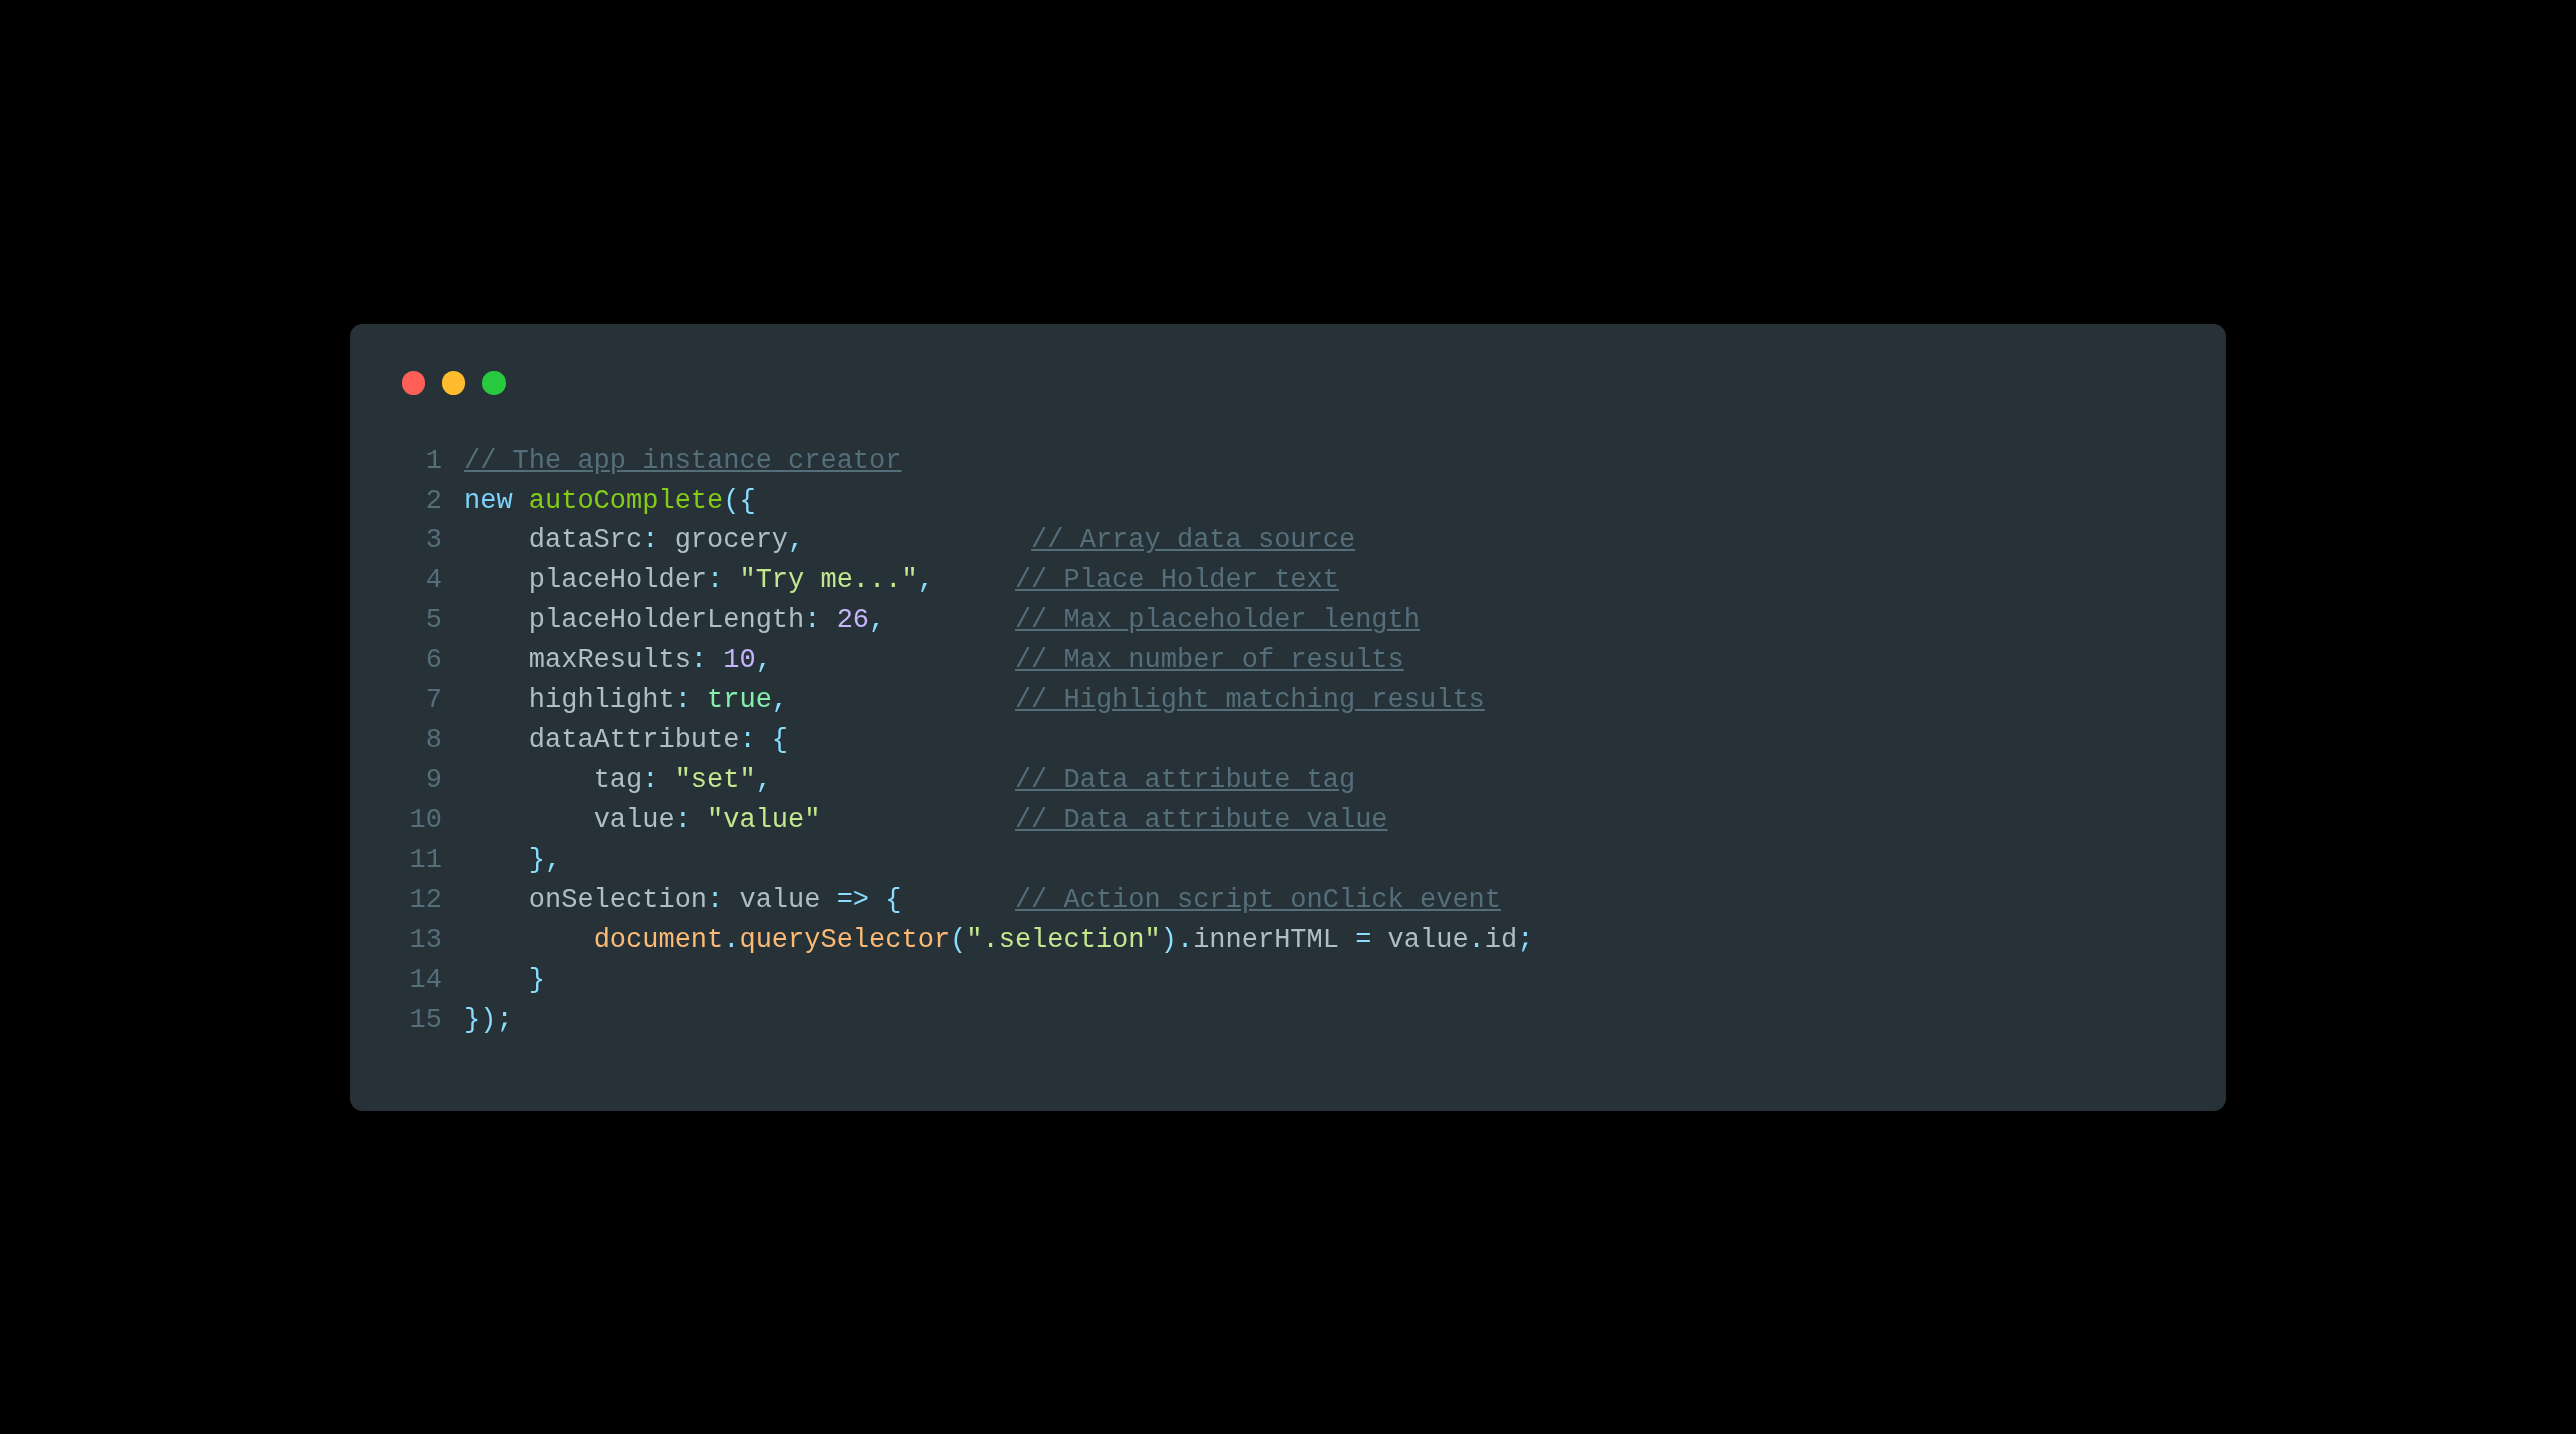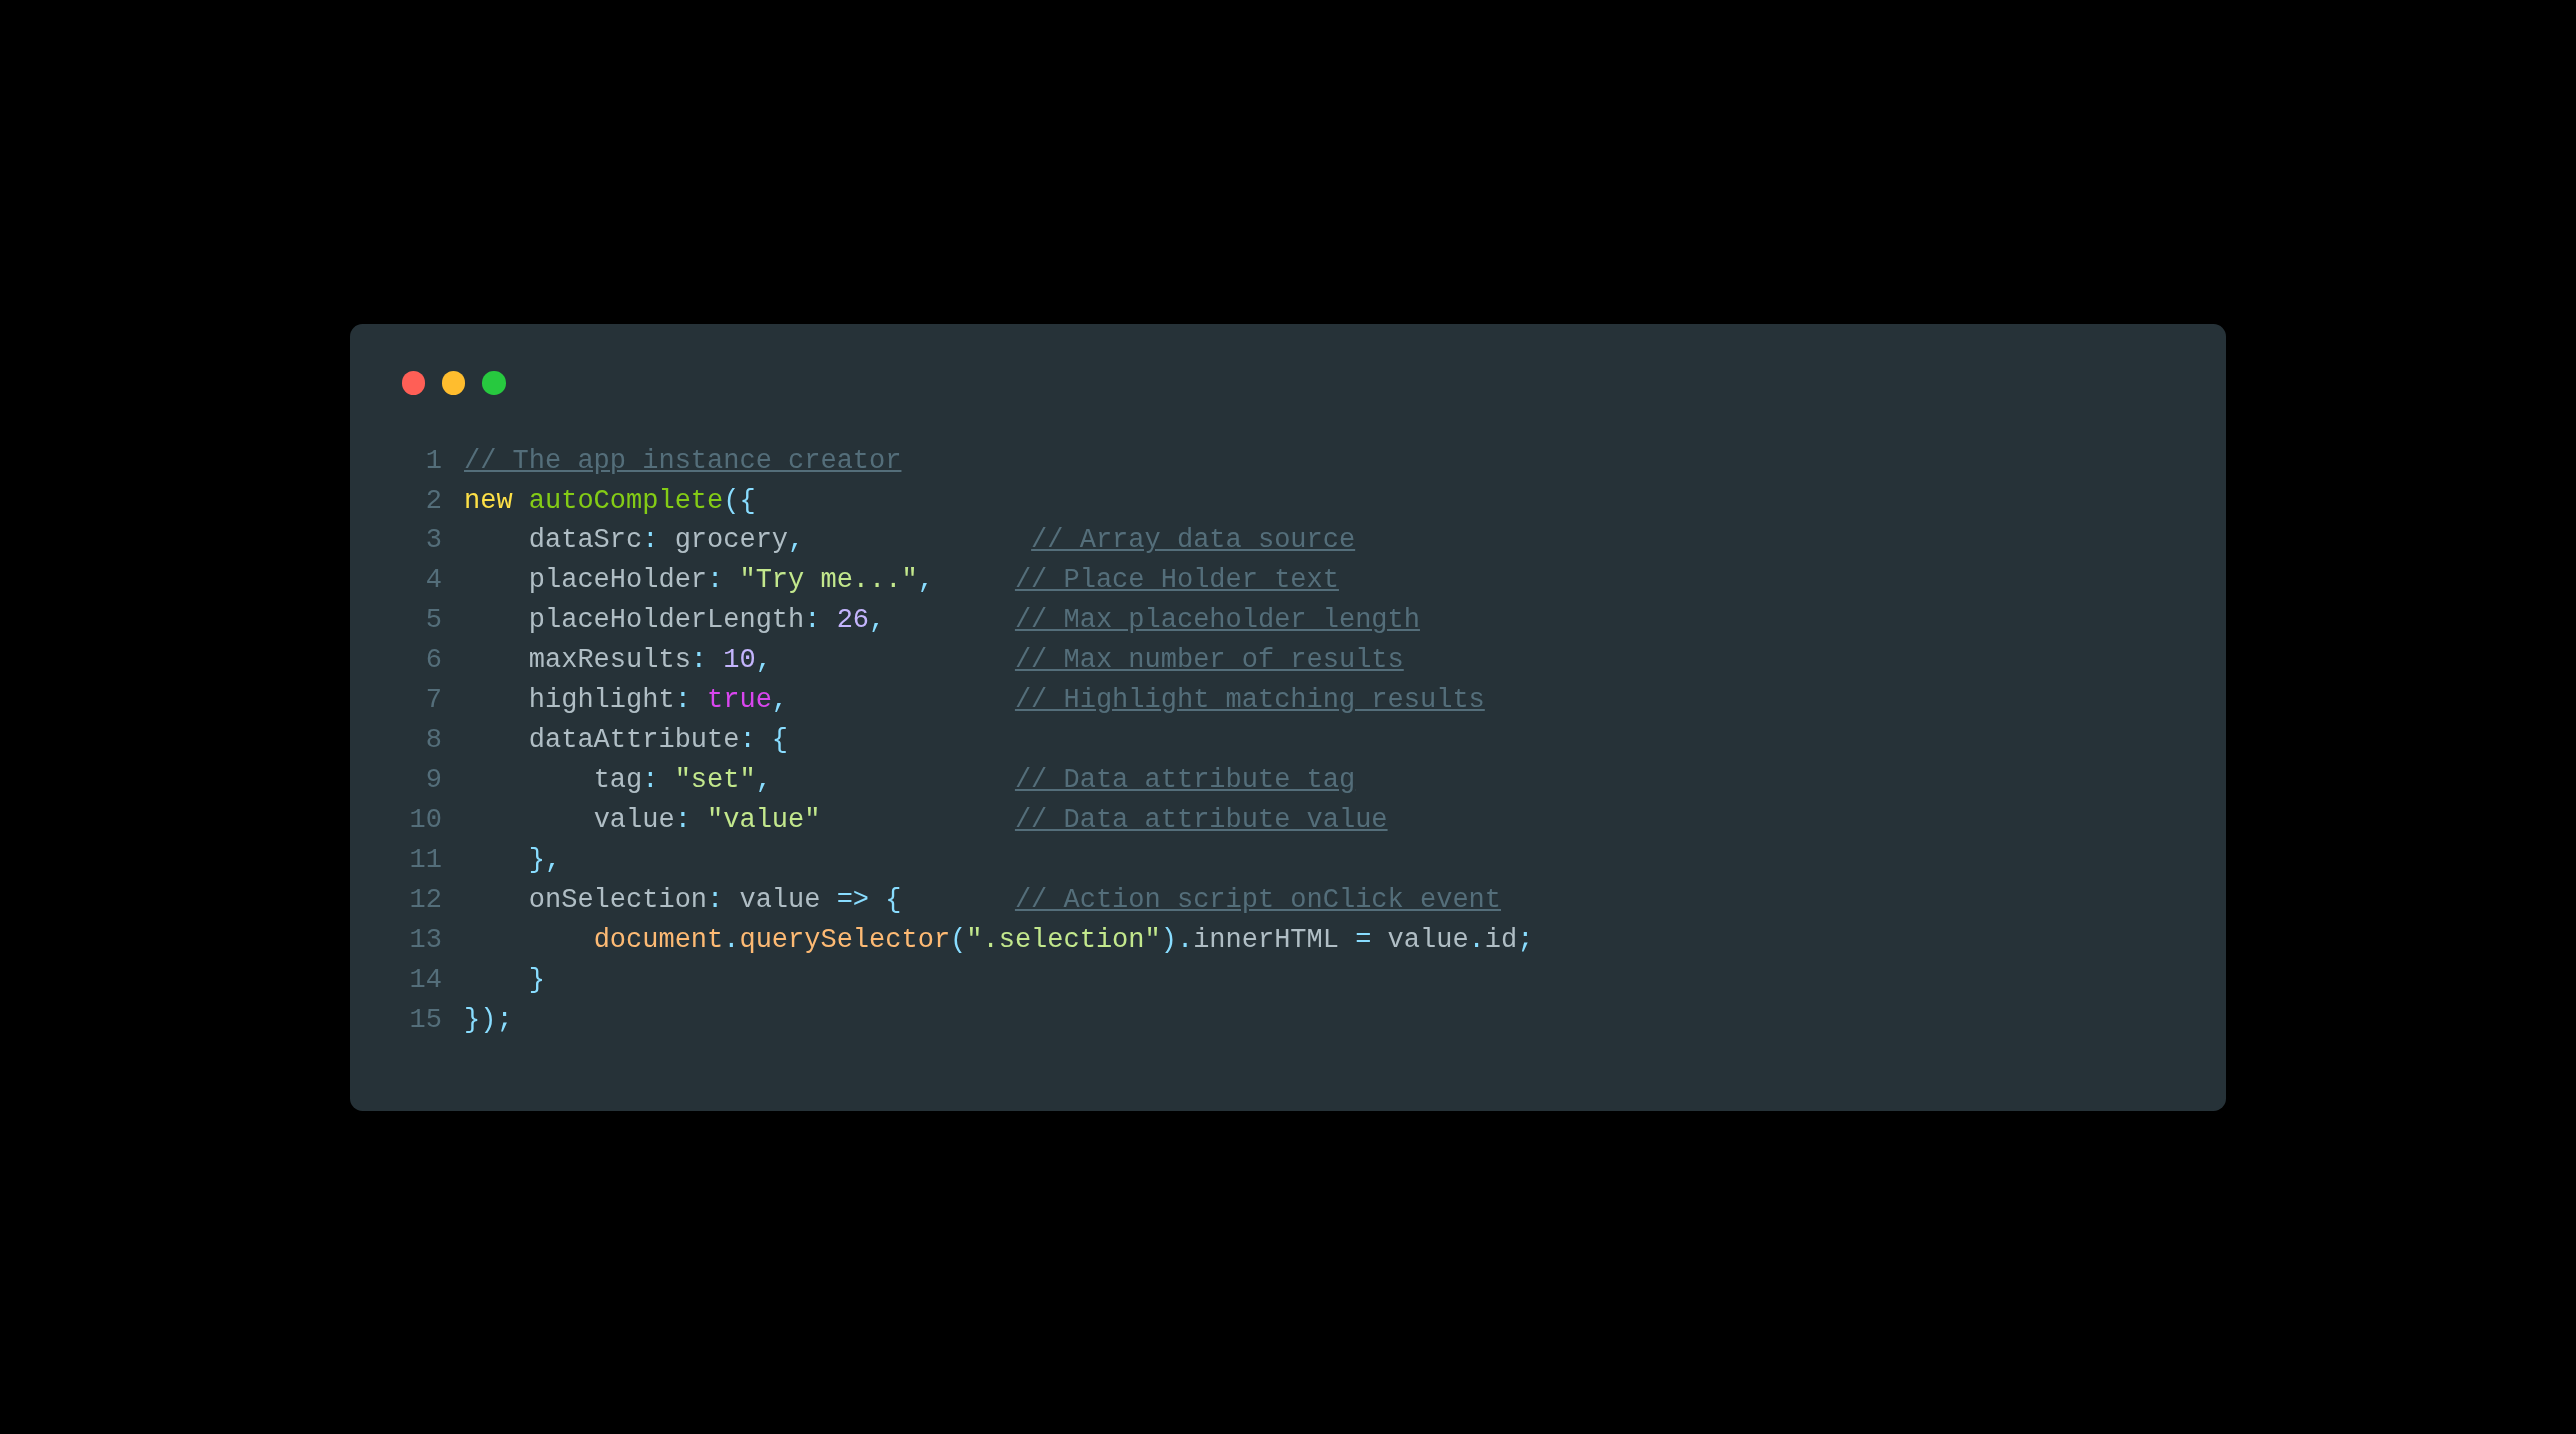--- a/index.html
+++ b/index.html
@@ -46,28 +46,28 @@
     text-align: right;
     color: #546e7a;
     padding-right: 22px;
     user-select: none;
     flex: 0 0 auto;
   }
   .src { flex: 1 1 auto; }
 
   
   .tok-comment  { color: #546e7a; font-style: normal; text-decoration: underline; }
-  .tok-keyword  { color: #fde047; }
+  .tok-keyword  { color: #7dd3fc; }
   .tok-class    { color: #84cc16; }
   .tok-ident    { color: #fdba74; }
   .tok-prop     { color: #b0bec5; text-align: right; }
   .tok-punct    { color: #89ddff; }
   .tok-string   { color: #c3e88d; }
   .tok-number   { color: #c4b5fd; }
-  .tok-bool     { color: #d946ef; }
+  .tok-bool     { color: #86efac; }
   .tok-plain    { color: #b0bec5; }
   .tok-op       { color: #89ddff; }
 </style>
 </head>
 <body>
 
 <div class="window">
   <div class="titlebar">
     <div class="dot red"></div>
     <div class="dot yellow"></div>

